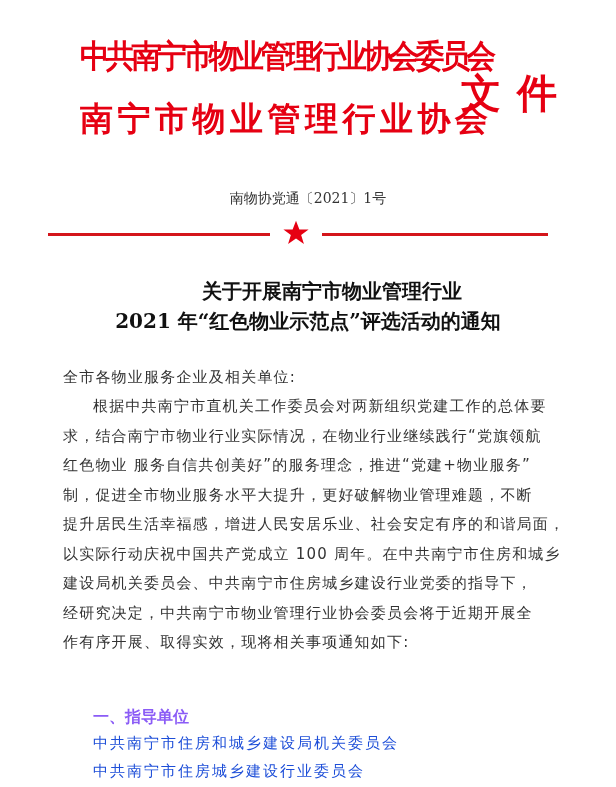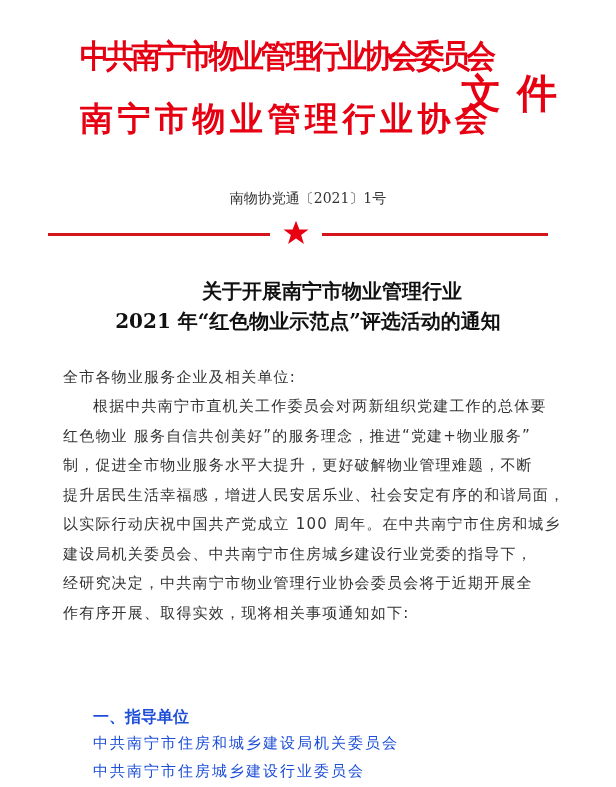--- a/index.html
+++ b/index.html
@@ -10,21 +10,21 @@
     .docno { position: absolute; left: 0; width: 616px; top: 188px; text-align: center; color: #333; font-size: 14px; line-height: 20px; font-family: "DejaVu Serif", serif; }
     .rule { position: absolute; top: 233px; height: 3px; background: #d4151b; }
     .rule.left { left: 48px; width: 222px; }
     .rule.right { left: 322px; width: 226px; }
     .star { position: absolute; left: 282px; top: 219px; width: 28px; height: 28px; }
     .title { position: absolute; left: 0; width: 616px; text-align: center; color: #111; font-family: "DejaVu Serif", serif; font-weight: bold; font-size: 20px; line-height: 30px; }
     .title.l1 { top: 276px; padding-left: 24px; }
     .title.l2 { top: 306px; }
     .body { position: absolute; left: 63px; width: 500px; color: #333; font-family: "DejaVu Sans", sans-serif; font-size: 15px; line-height: 29.5px; letter-spacing: 1.2px; }
     .salutation { top: 363px; }
-    .sec-head { position: absolute; left: 93px; top: 704px; color: #1d4ed8; font-family: "DejaVu Sans", sans-serif; font-weight: bold; font-size: 16px; line-height: 26px; }
+    .sec-head { position: absolute; left: 93px; top: 704px; color: #8b5cf6; font-family: "DejaVu Sans", sans-serif; font-weight: bold; font-size: 16px; line-height: 26px; }
     .item { position: absolute; left: 93px; color: #1d4ed8; font-family: "DejaVu Sans", sans-serif; font-size: 15px; line-height: 26px; letter-spacing: 2px; white-space: nowrap; }
     .item.i1 { top: 730px; }
     .item.i2 { top: 758px; }
     .line { display: block; white-space: nowrap; }
     .ind { padding-left: 30px; }
   </style>
 </head>
 <body>
 
 <div class="hdr1">中共南宁市物业管理行业协会委员会</div>
@@ -39,20 +39,21 @@
 </svg>
 <div class="rule right"></div>
 
 <div class="title l1">关于开展南宁市物业管理行业</div>
 <div class="title l2">2021 年“红色物业示范点”评选活动的通知</div>
 
 <div class="body salutation">全市各物业服务企业及相关单位:</div>
 
 <div class="body" style="top:392px;">
   <span class="line ind">根据中共南宁市直机关工作委员会对两新组织党建工作的总体要</span>
+  <span class="line">求，结合南宁市物业行业实际情况，在物业行业继续践行“党旗领航</span>
   <span class="line">红色物业  服务自信共创美好”的服务理念，推进“党建+物业服务”</span>
   <span class="line">制，促进全市物业服务水平大提升，更好破解物业管理难题，不断</span>
   <span class="line">提升居民生活幸福感，增进人民安居乐业、社会安定有序的和谐局面，</span>
   <span class="line">以实际行动庆祝中国共产党成立 100 周年。在中共南宁市住房和城乡</span>
   <span class="line">建设局机关委员会、中共南宁市住房城乡建设行业党委的指导下，</span>
   <span class="line">经研究决定，中共南宁市物业管理行业协会委员会将于近期开展全</span>
   <span class="line">作有序开展、取得实效，现将相关事项通知如下:</span>
 </div>
 
 <div class="sec-head">一、指导单位</div>

